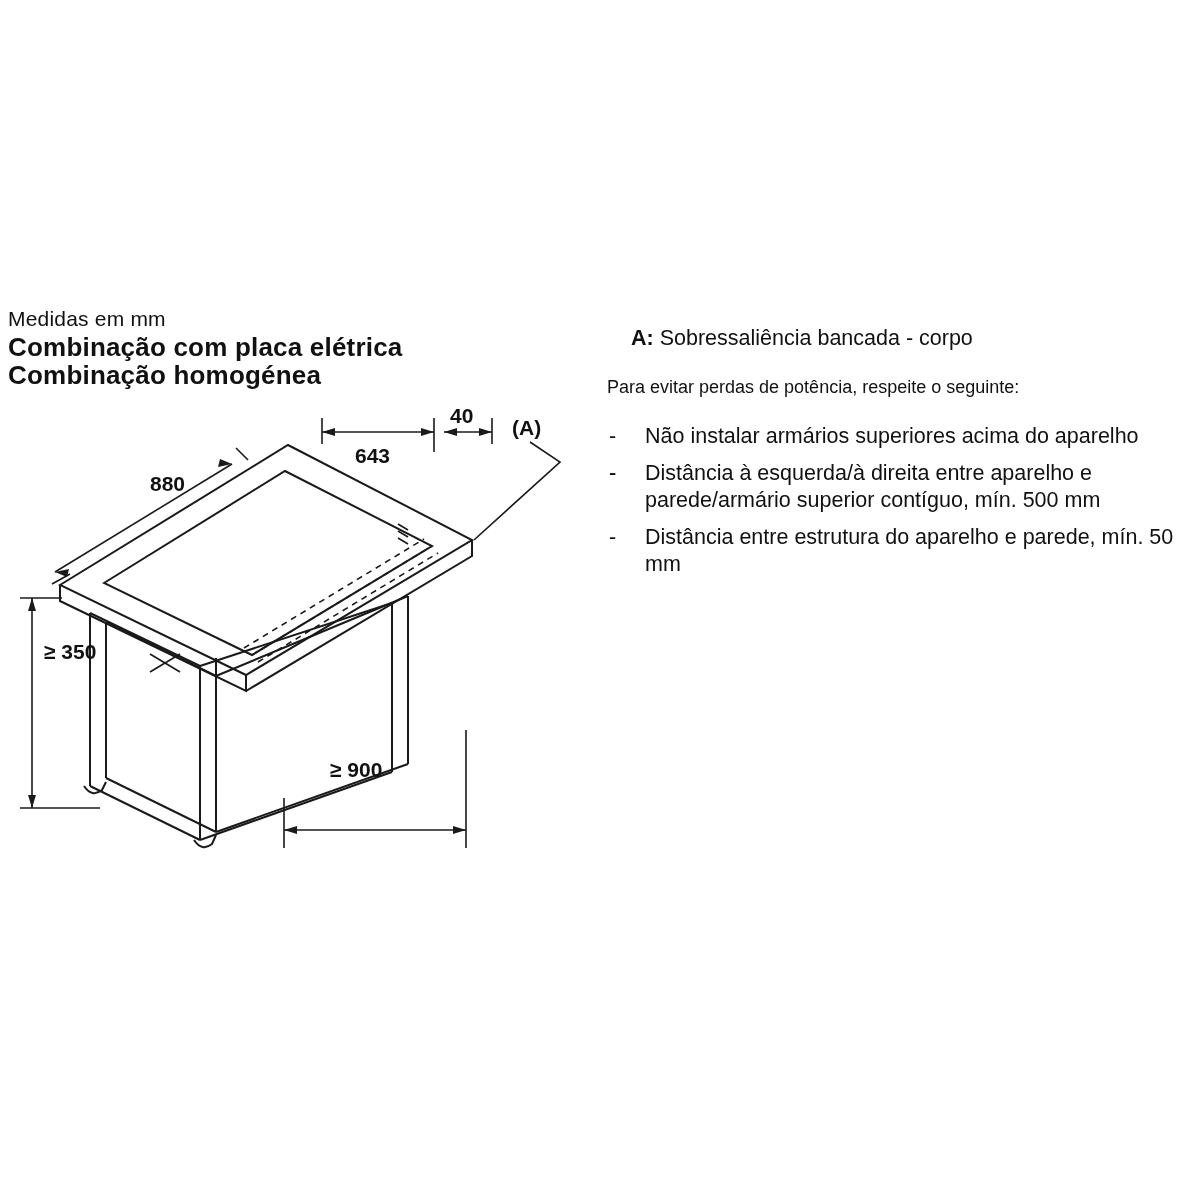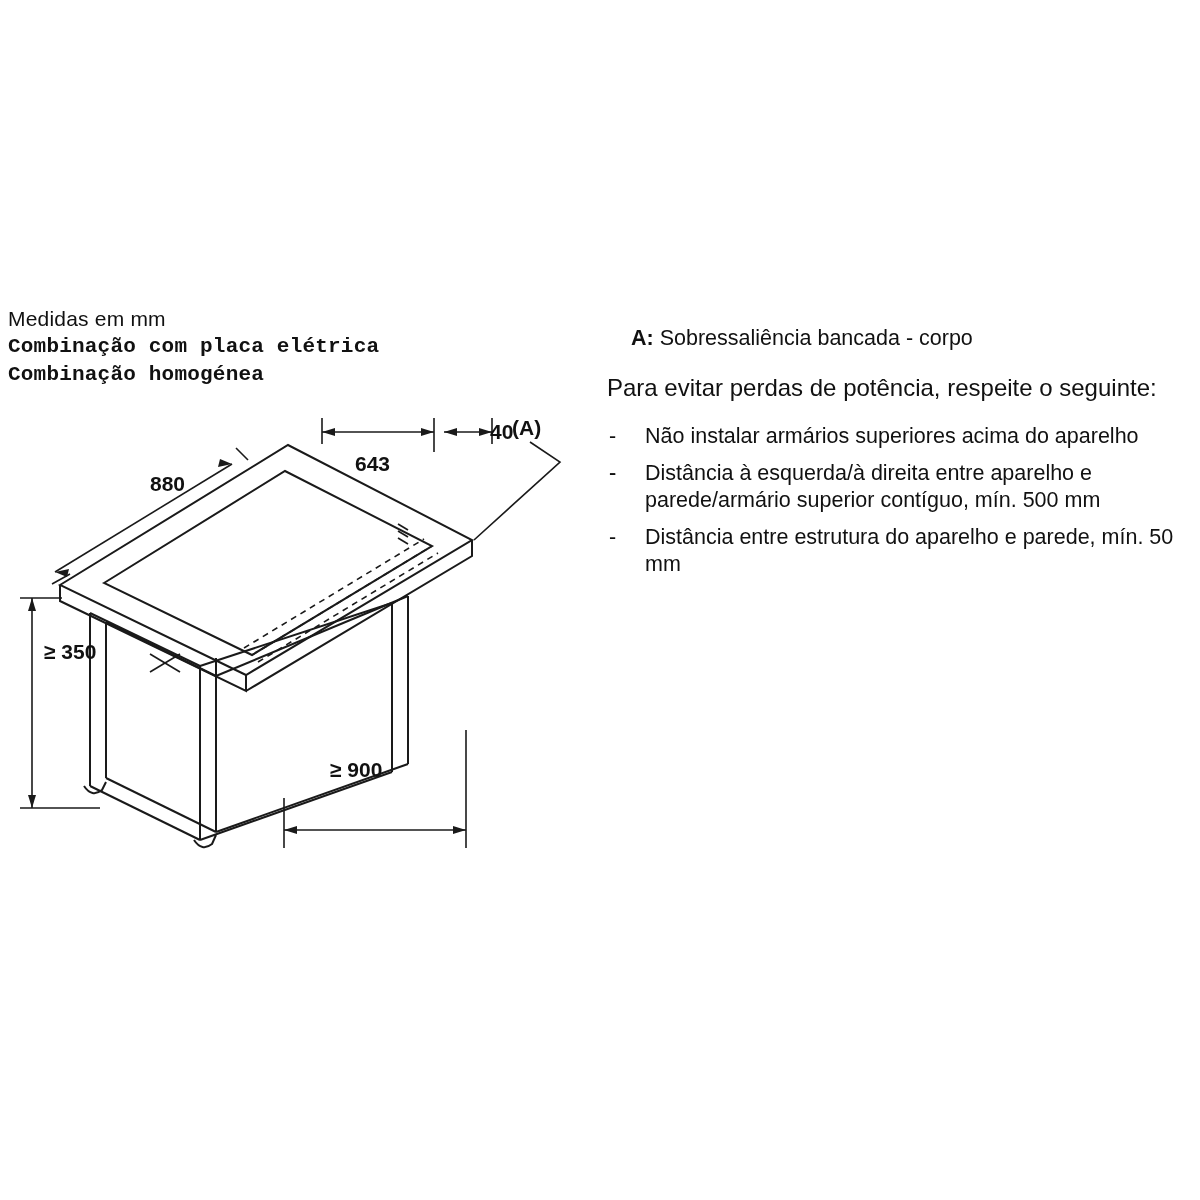--- a/index.html
+++ b/index.html
@@ -31,25 +31,24 @@
     width: 560px;
   }
   .left-heading .line1 {
     font-size: 21px;
     font-weight: normal;
     line-height: 28px;
     letter-spacing: 0.2px;
   }
   .left-heading .line2,
   .left-heading .line3 {
-    font-size: 21px;
+    font-size: 26px;
     font-weight: bold;
     line-height: 28px;
     letter-spacing: 0.2px;
-    font-family: Liberation Mono, monospace;
   }
 
   
   #drawing {
     position: absolute;
     left: 0;
     top: 400px;
     width: 600px;
     height: 470px;
   }
@@ -76,21 +75,21 @@
   .r-line {
     font-size: 21.5px;
     line-height: 27px;
     margin-bottom: 22px;
     margin-left: 24px;
   }
   .r-line b {
     font-weight: bold;
   }
   .r-intro {
-    font-size: 24px;
+    font-size: 18px;
     line-height: 27px;
     margin-bottom: 22px;
   }
   ul.bullets {
     list-style: none;
     margin: 0;
     padding: 0;
   }
   ul.bullets li {
     position: relative;
@@ -196,22 +195,22 @@
           <path d="M 284 430 L 466 430"></path>
           <path d="M 284 430 l 13 -4 l 0 8 z" fill="#1a1a1a" stroke="none"></path>
           <path d="M 466 430 l -13 -4 l 0 8 z" fill="#1a1a1a" stroke="none"></path>
           <path d="M 284 398 L 284 448"></path>
           <path d="M 466 330 L 466 448"></path>
         </g>
       </g>
     </svg>
 
     <span class="dim" style="left:118px; top:72px;margin-left:32px;">880</span>
-    <span class="dim" style="left:355px; top:52px;">643</span>
-    <span class="dim" style="left:450px; top:20px;margin-left:40px;">40</span>
+    <span class="dim" style="left:355px; top:44px;">643</span>
+    <span class="dim" style="left:450px; top:4px;">40</span>
     <span class="dim" style="left:512px; top:16px;">(A)</span>
     <span class="dim" style="left:44px;  top:240px;">≥ 350</span>
     <span class="dim" style="left:330px; top:358px;">≥ 900</span>
   </div>
 
   <div id="right-col">
 
     <div class="r-line">
       <b>A:</b>
       <span>Sobressaliência bancada - corpo</span>

